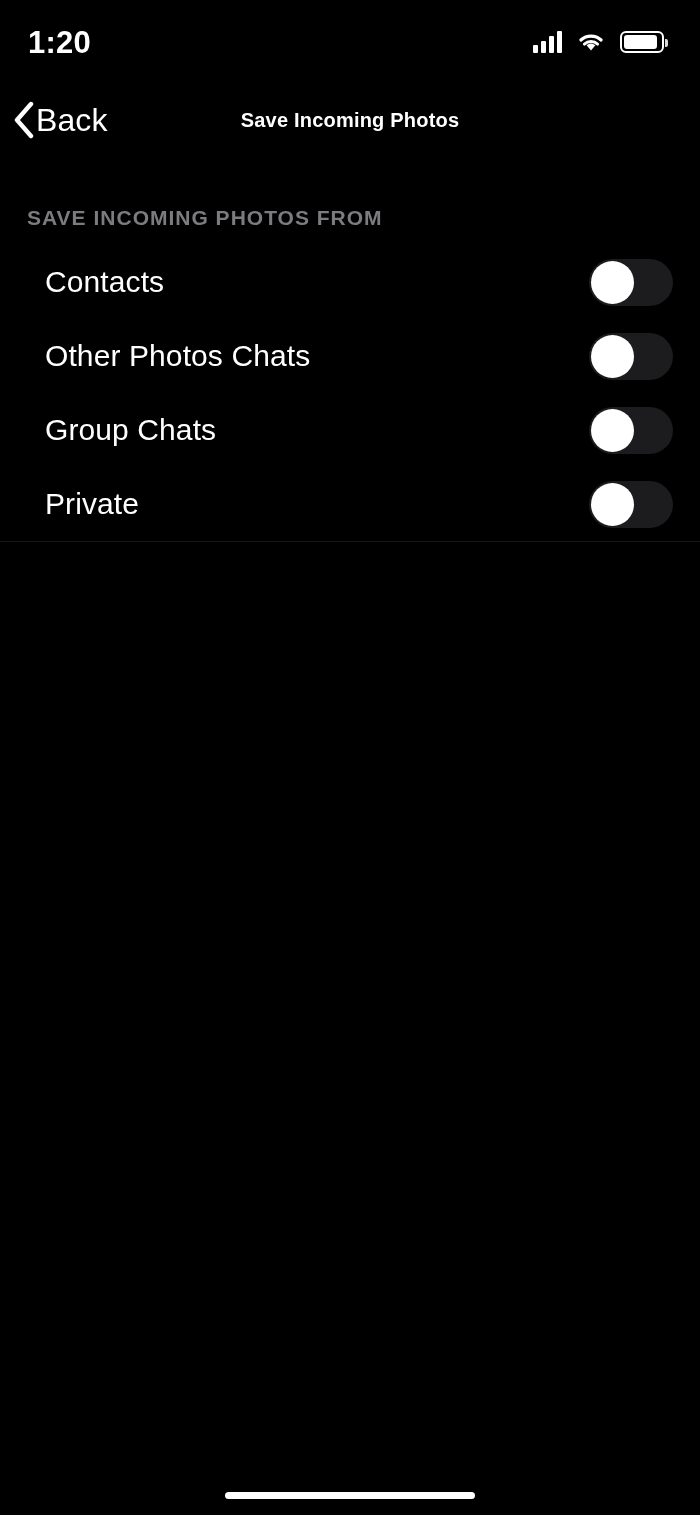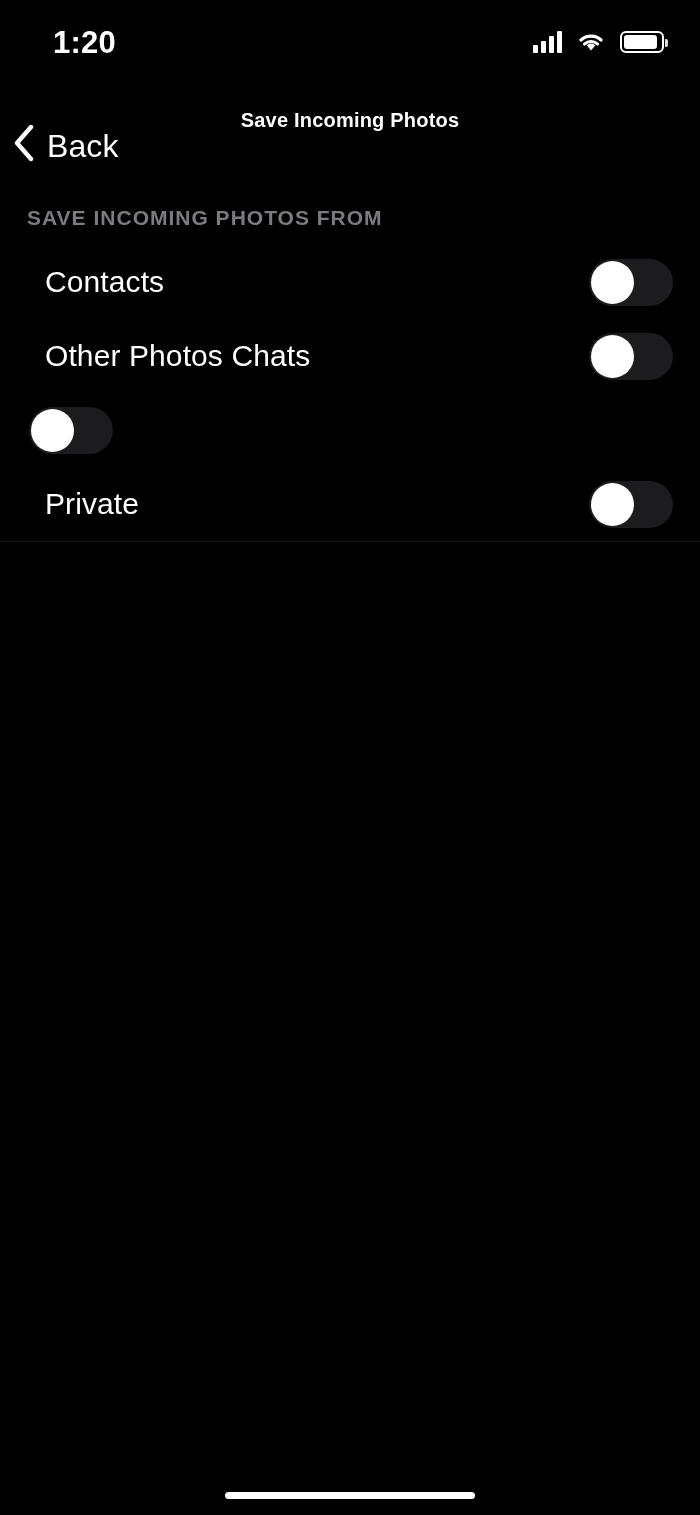--- a/index.html
+++ b/index.html
@@ -27,21 +27,21 @@
     display:flex;
     align-items:center;
     justify-content:space-between;
     padding:0 36px 0 0;
   }
   .status-time {
     font-size:31px;
     font-weight:bold;
     letter-spacing:0.2px;
     color:#ffffff;
-    margin-left:53px;
+    margin-left:28px;
     line-height:1;
     padding-top:6px;
   }
   .status-icons {
     display:flex;
     align-items:center;
     gap:14px;
     padding-top:6px;
   }
 
@@ -95,22 +95,22 @@
     top:78px; left:0;
     width:700px;
     height:84px;
   }
   .back-button {
     position:absolute;
     left:12px;
     top:0;
     height:84px;
     display:flex;
-    align-items:flex-end;
-    gap:11px;
+    align-items:center;
+    gap:0;
     cursor:pointer;
   }
   .chevron-left {
     width:24px; height:38px;
     display:block;
   }
   .back-label {
     font-size:32px;
     color:#ffffff;
     line-height:1;
@@ -250,20 +250,21 @@
   </div>
 
   <div class="row">
     <span class="row-label">Other Photos Chats</span>
     <div class="toggle">
       <div class="knob"></div>
     </div>
   </div>
 
   <div class="row">
+    <span class="row-label">Group Chats</span>
     <div class="toggle">
       <div class="knob"></div>
     </div>
   </div>
 
   <div class="row">
     <span class="row-label">Private</span>
     <div class="toggle">
       <div class="knob"></div>
     </div>

